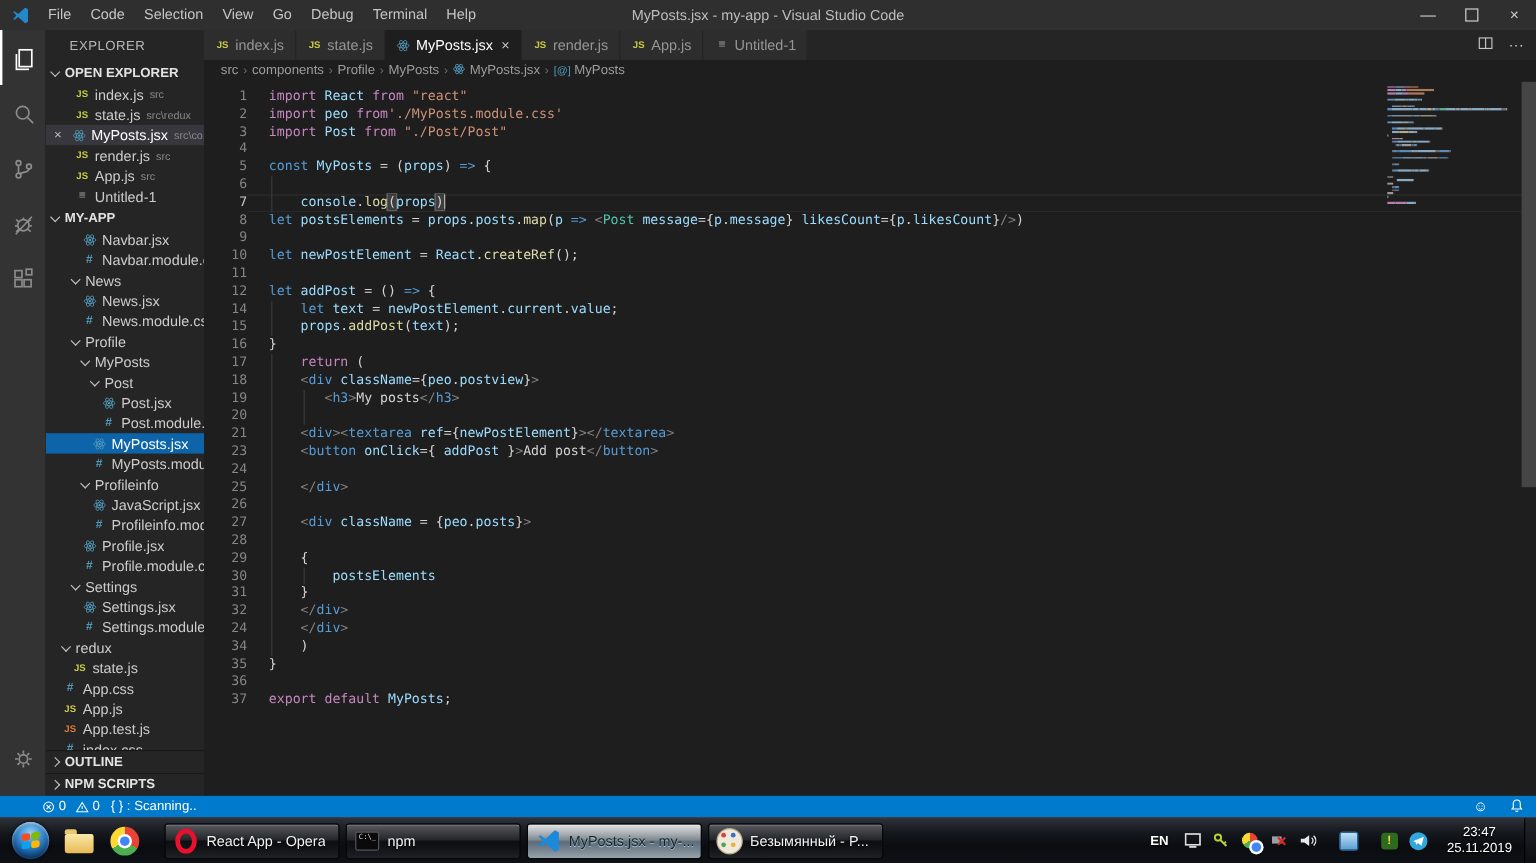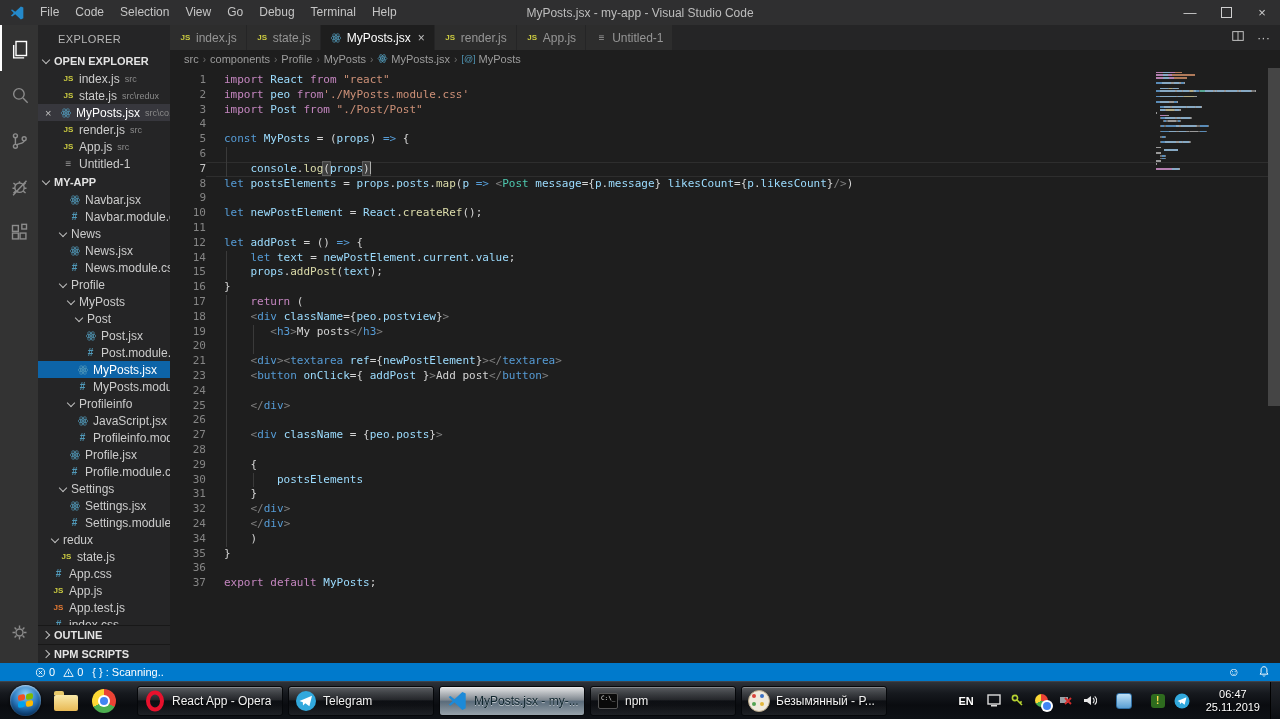--- a/index.html
+++ b/index.html
@@ -743,40 +743,31 @@
         <div class="task">
           <span class="ticon">
             <svg viewBox="0 0 22 22">
               <ellipse cx="11" cy="11" rx="7" ry="8.5" fill="none" stroke="#e8112d" stroke-width="4"></ellipse>
             </svg>
           </span>
           <span class="tlabel">React App - Opera</span>
         </div>
         <div class="task">
           <span class="ticon">
-            <svg viewBox="0 0 22 22">
-              <circle cx="11" cy="11" r="10" fill="#31a8dd"></circle>
-              <path d="M4.5 11 17 5.8 14.4 16.3 10.3 13.2 8 15.4 7.8 12.2Z" fill="#fff"></path>
-            </svg>
+            <span class="cmdicon">C:\_</span>
           </span>
-          <span class="tlabel">Telegram</span>
+          <span class="tlabel">npm</span>
         </div>
         <div class="task active">
           <span class="ticon">
             <svg viewBox="0 0 24 24">
               <path fill="#1c8ad8" d="M17.8 2.1 9.3 10.1 4.8 6.6 2.9 7.6 7.1 11.9 2.9 16.2 4.8 17.2 9.3 13.7 17.8 21.7 21.5 19.9 21.5 3.9Z"></path>
             </svg>
           </span>
           <span class="tlabel">MyPosts.jsx - my-...</span>
-        </div>
-        <div class="task">
-          <span class="ticon">
-            <span class="cmdicon">C:\_</span>
-          </span>
-          <span class="tlabel">npm</span>
         </div>
         <div class="task">
           <span class="ticon">
             <span class="painticon">
               <i class="p1"></i>
               <i class="p2"></i>
               <i class="p3"></i>
               <i class="p4"></i>
             </span>
           </span>
@@ -818,19 +809,19 @@
       <span class="tray-ico" style="margin-left:10px;">
         <span style="width:14px;height:14px;border-radius:3px;background:#2e6b1e;color:#ffd84d;font-weight:bold;font-size:10px;display:inline-flex;align-items:center;justify-content:center;">!</span>
       </span>
       <span class="tray-ico">
         <svg width="16" height="16" viewBox="0 0 16 16">
             <circle cx="8" cy="8" r="7.5" fill="#31a8dd"></circle>
             <path d="M3.5 8 12.5 4.3 10.6 11.8 7.6 9.6 6 11.2 5.8 8.9Z" fill="#fff"></path>
           </svg>
       </span>
       <div class="clock">
-        <div>06:47</div>
+        <div>23:47</div>
         <div>25.11.2019</div>
       </div>
     </div>
     <div class="showdesk"></div>
   </div>
 </div>
 
 </body></html>

